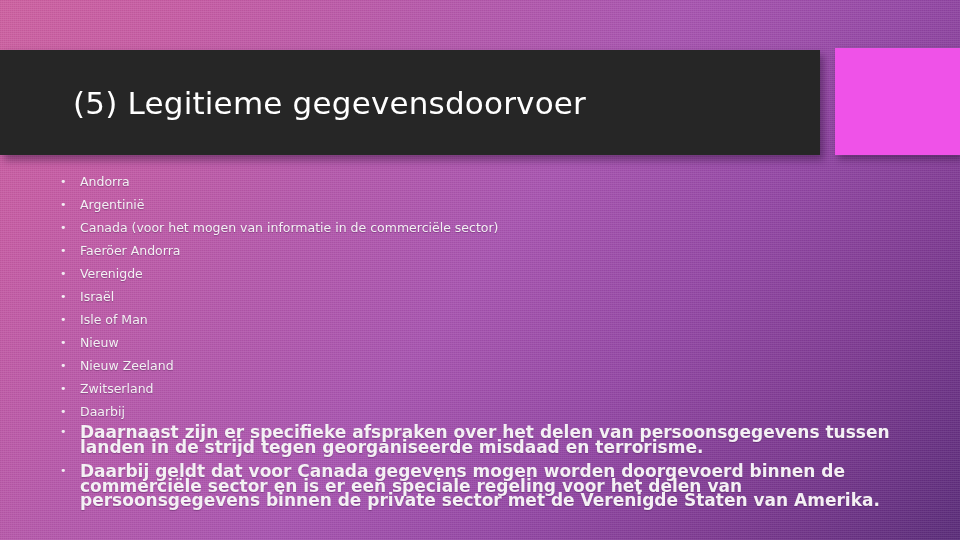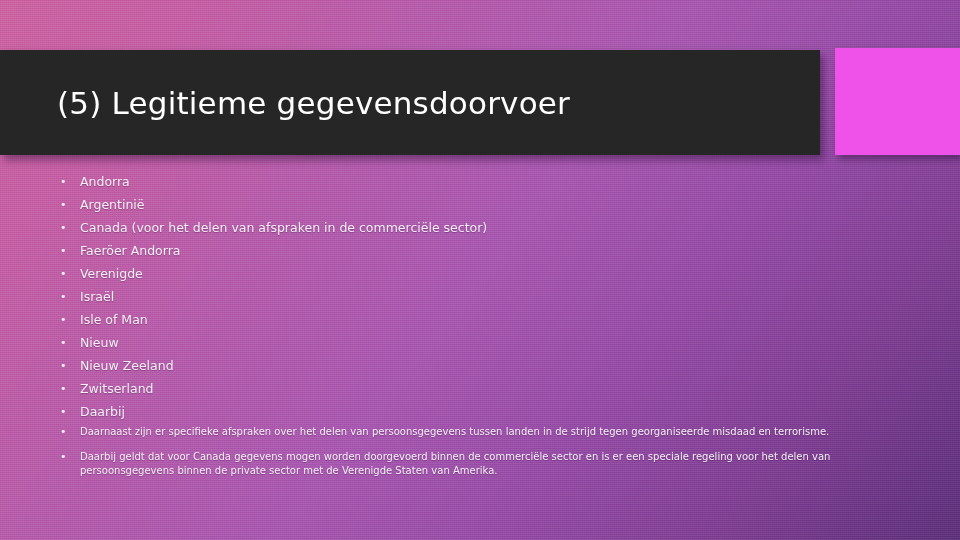--- a/index.html
+++ b/index.html
@@ -58,20 +58,21 @@
     align-items: center;
   }
   #title-text {
     color: #ffffff;
     font-size: 31px;
     font-weight: 400;
     letter-spacing: .2px;
     padding-left: 57px;
     white-space: nowrap;
     font-family: "DejaVu Sans", sans-serif;
+    margin-left: 16px;
   }
 
   
   #body-list {
     position: absolute;
     left: 60px;
     top: 170px;
     width: 830px;
     color: #f4f0f4;
   }
@@ -95,22 +96,22 @@
     font-size: 11px;
     line-height: inherit;
     color: #f4f0f4;
   }
   .bullet-text {
     flex: 1 1 auto;
     font-weight: normal;
     text-shadow: 0 1px 1px rgba(60,20,70,.35);
   }
   .bullet-row.para .bullet-text {
-    font-weight: normal;
-    font-size: 10px;
+    font-weight: bold;
+    font-size: 17px;
   }
 </style>
 </head>
 <body>
 
 <div id="slide">
 
   <div id="texture"></div>
 
   <div id="accent-block"></div>
@@ -123,21 +124,21 @@
       <div class="bullet-row">
         <span class="bullet-dot">•</span>
         <span class="bullet-text">Andorra</span>
       </div>
       <div class="bullet-row">
         <span class="bullet-dot">•</span>
         <span class="bullet-text">Argentinië</span>
       </div>
       <div class="bullet-row">
         <span class="bullet-dot">•</span>
-        <span class="bullet-text">Canada (voor het delen van afspraken in de commerciële sector)</span>
+        <span class="bullet-text">Canada (voor het mogen van informatie in de commerciële sector)</span>
       </div>
       <div class="bullet-row">
         <span class="bullet-dot">•</span>
         <span class="bullet-text">Faeröer Andorra</span>
       </div>
       <div class="bullet-row">
         <span class="bullet-dot">•</span>
         <span class="bullet-text">Verenigde</span>
       </div>
       <div class="bullet-row">

